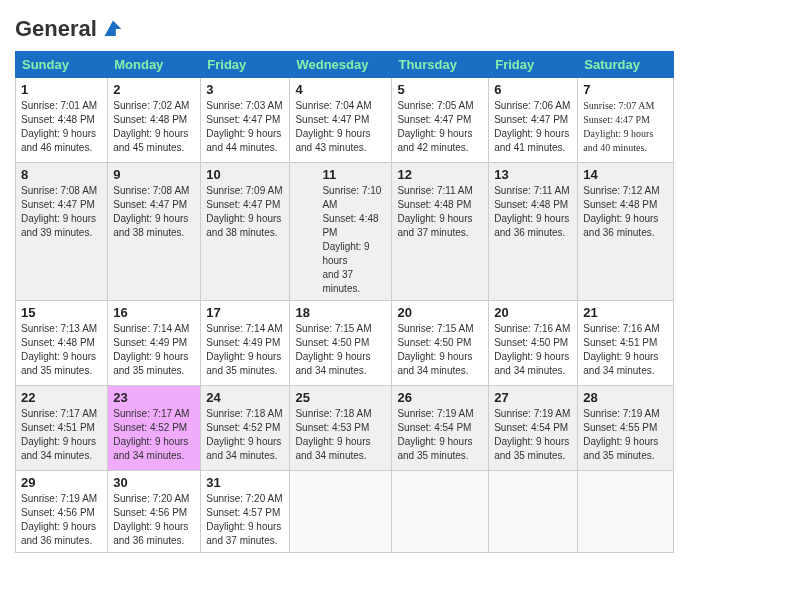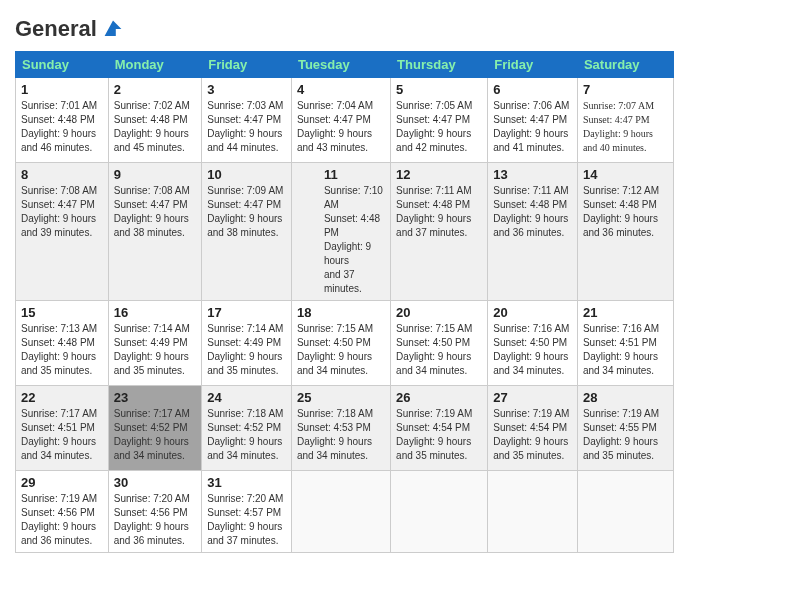--- a/index.html
+++ b/index.html
@@ -117,21 +117,21 @@
       <div class="location"></div>
     </div>
   </div>
 
   <table class="calendar">
     <thead>
       <tr id="weekday-header">
           <th>Sunday</th>
           <th>Monday</th>
           <th>Friday</th>
-          <th>Tuesday</th>
+          <th>Wednesday</th>
           <th>Thursday</th>
           <th>Friday</th>
           <th>Saturday</th>
         </tr>
     </thead>
     <tbody id="calendar-body">
         <tr>
           <td>
             <span class="day-num">1</span>
             <div class="day-info" style="white-space: pre-line;">Sunrise: 7:01 AM
@@ -285,21 +285,21 @@
           </td>
         </tr>
         <tr>
           <td style="background: rgb(240, 240, 240);">
             <span class="day-num">22</span>
             <div class="day-info" style="white-space: pre-line;">Sunrise: 7:17 AM
 Sunset: 4:51 PM
 Daylight: 9 hours
 and 34 minutes.</div>
           </td>
-          <td style="background: #a3a3a3;">
+          <td style="background: #f0abfc;">
             <span class="day-num">23</span>
             <div class="day-info" style="white-space: pre-line;">Sunrise: 7:17 AM
 Sunset: 4:52 PM
 Daylight: 9 hours
 and 34 minutes.</div>
           </td>
           <td style="background: rgb(240, 240, 240);">
             <span class="day-num">24</span>
             <div class="day-info" style="white-space: pre-line;">Sunrise: 7:18 AM
 Sunset: 4:52 PM

